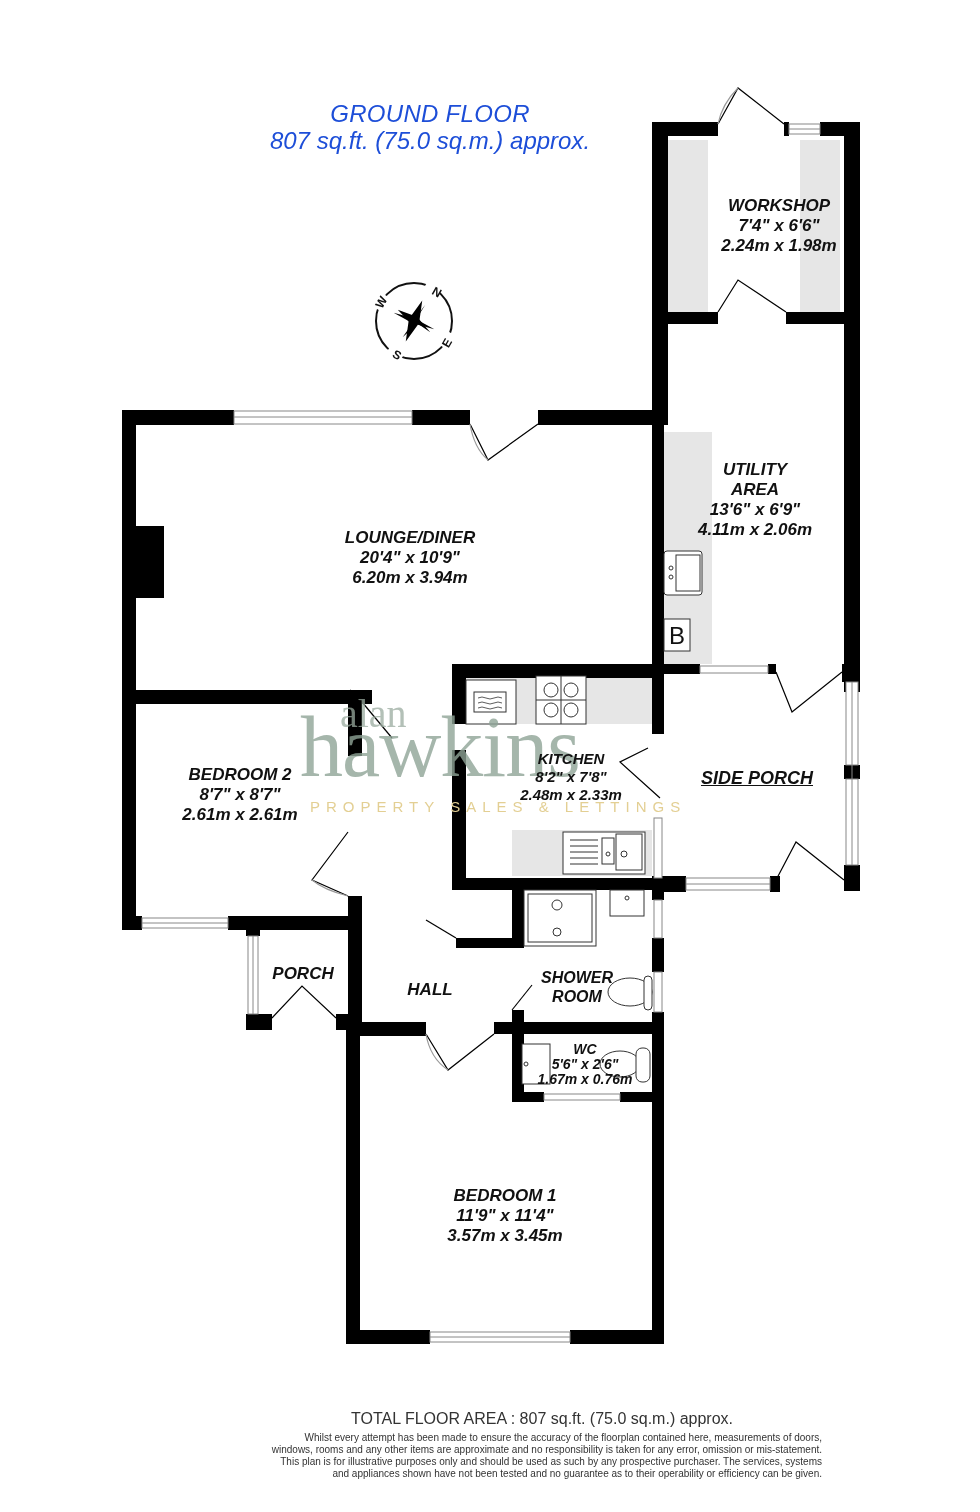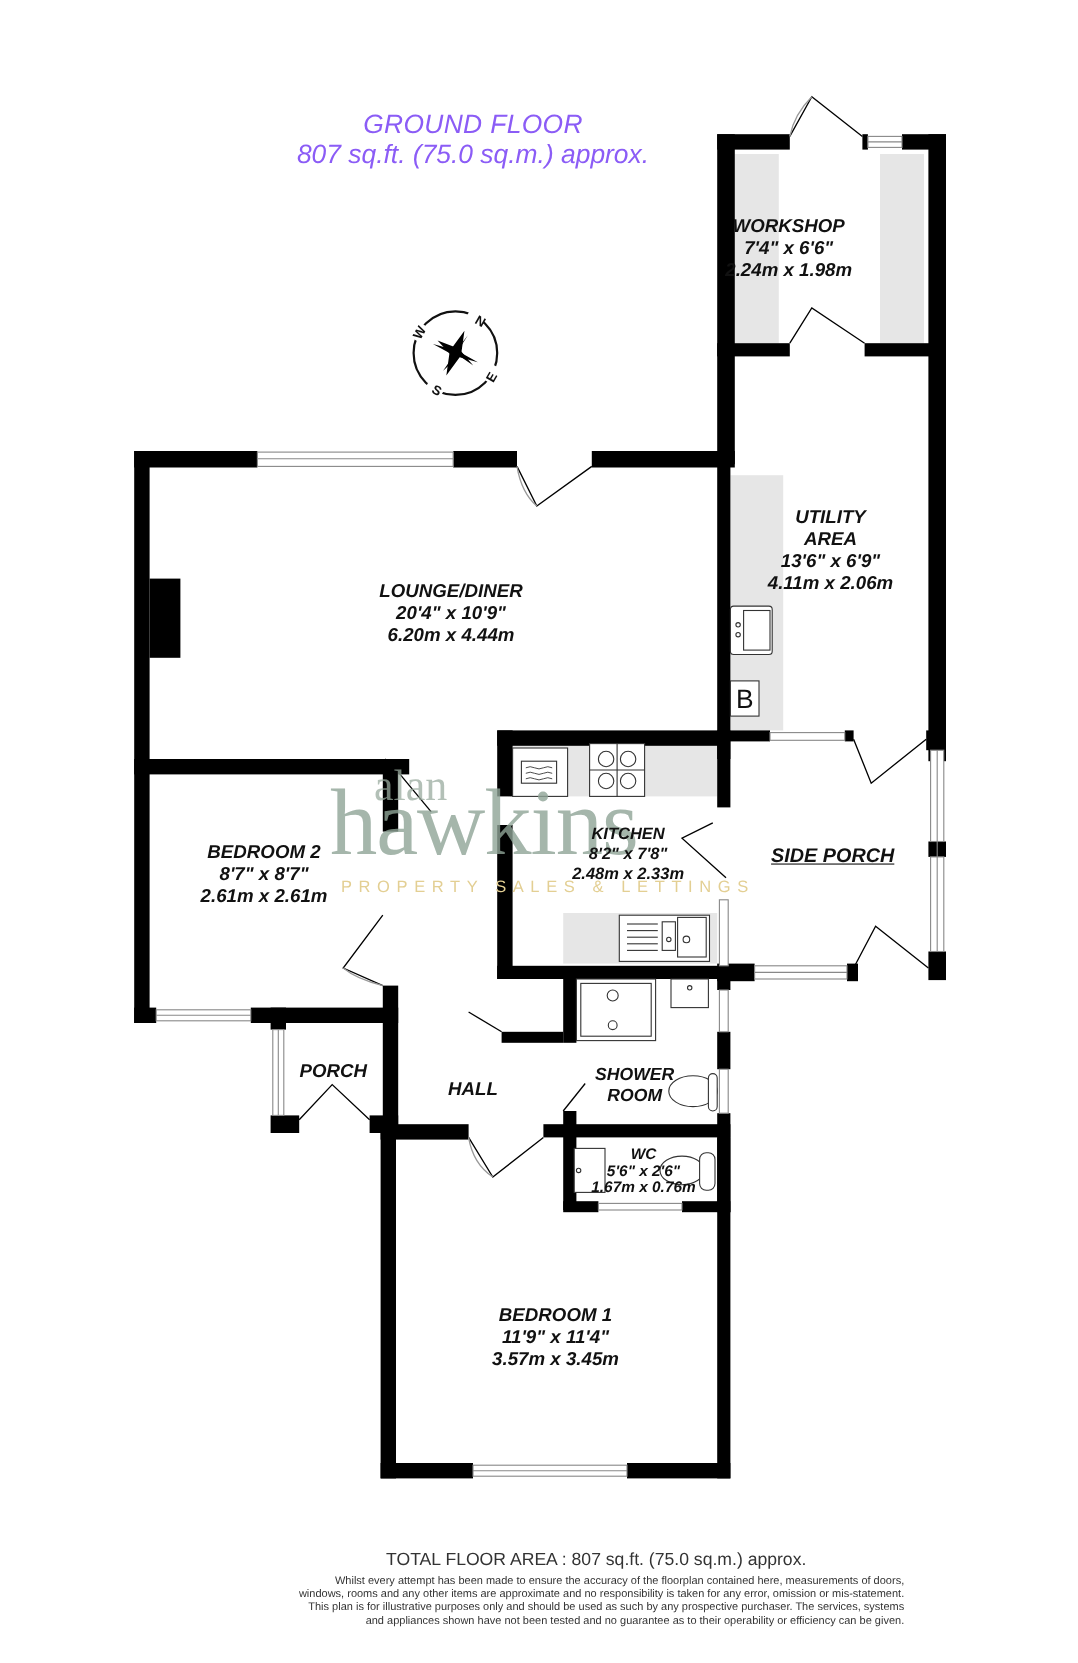--- a/index.html
+++ b/index.html
@@ -1,19 +1,19 @@
 <!DOCTYPE html>
 <html><head>
 <meta charset="utf-8">
 <style>
   html, body { margin: 0; padding: 0; background: #ffffff; }
   body { width: 980px; height: 1512px; position: relative; overflow: hidden;
          font-family: "Liberation Sans", "DejaVu Sans", sans-serif; color: #111; }
   .title-block { position: absolute; left: 200px; top: 100px; width: 460px; text-align: center;
-                 font-style: italic; color: #8b5cf6; }
+                 font-style: italic; color: #1d4ed8; }
   .title-block .t1 { font-size: 24px; line-height: 27px; letter-spacing: 0.3px; }
   .title-block .t2 { font-size: 24px; line-height: 27px; }
   svg.plan { position: absolute; left: 0; top: 0; }
   .room-label { position: absolute; text-align: center; font-style: italic; font-weight: bold;
                 font-size: 17px; line-height: 20px; color: #111; white-space: nowrap; }
   .room-label.small { font-size: 14px; line-height: 15px; font-weight: bold; }
   .watermark { position: absolute; left: 300px; top: 690px; width: 380px; text-align: center;
                pointer-events: none; }
   .watermark .wm-alan { font-family: "Liberation Serif", "DejaVu Serif", serif; font-size: 40px;
                         color: #9aab9f; opacity: 0.75; position: absolute; left: 40px; top: 0; }
@@ -233,37 +233,37 @@
     <text x="-38" y="-14" font-family="Liberation Sans, sans-serif" font-weight="bold" font-size="12" fill="#111" transform="rotate(-60 -33 -18)">W</text>
   </g>
 </svg>
 
 <div class="watermark">
   <div class="wm-alan">alan</div>
   <div class="wm-hawkins">hawkins</div>
   <div class="wm-tag">PROPERTY SALES &amp; LETTINGS</div>
 </div>
 
-<div class="room-label" style="left:622px; top:196px; width:190px;">
+<div class="room-label" style="left:684px; top:196px; width:190px;">
   <div>WORKSHOP</div>
   <div>7'4"  x 6'6"</div>
   <div>2.24m  x 1.98m</div>
 </div>
 
 <div class="room-label" style="left:670px; top:460px; width:170px;">
   <div>UTILITY</div>
   <div>AREA</div>
   <div>13'6"  x 6'9"</div>
   <div>4.11m  x 2.06m</div>
 </div>
 
 <div class="room-label" style="left:300px; top:528px; width:220px;">
   <div>LOUNGE/DINER</div>
   <div>20'4"  x 10'9"</div>
-  <div>6.20m  x 4.44m</div>
+  <div>6.20m  x 3.94m</div>
 </div>
 
 <div class="room-label" style="left:476px; top:750px; width:190px; font-size:15px; line-height:18px;">
   <div>KITCHEN</div>
   <div>8'2"  x 7'8"</div>
   <div>2.48m  x 2.33m</div>
 </div>
 
 <div class="room-label" style="left:672px; top:768px; width:170px; font-size:18px;text-decoration:underline;">
   <div>SIDE PORCH</div>

